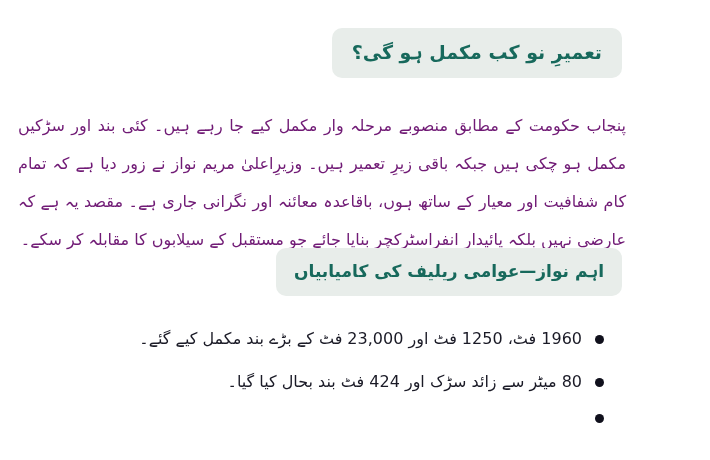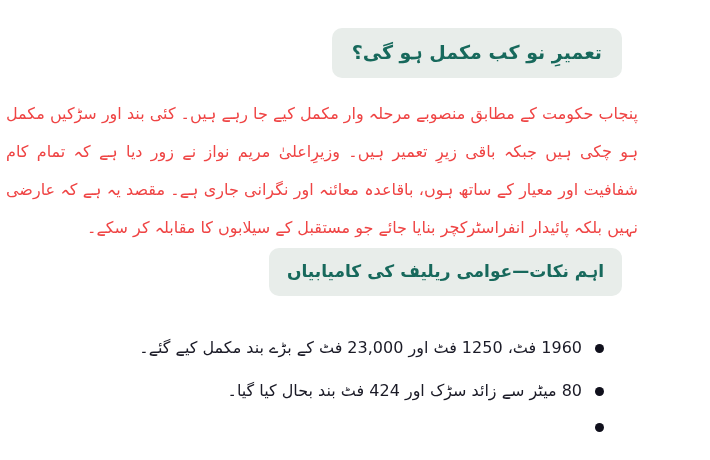--- a/index.html
+++ b/index.html
@@ -43,31 +43,31 @@
     right: 22px;
     font-size: 17px;
     line-height: 1;
     padding: 15px 18px 16px 18px;
   }
   .paragraph {
     position: absolute;
     top: 95px;
     left: 6px;
     right: 6px;
-    margin: 0;
+    margin: 12px;
     direction: rtl;
     text-align: justify;
     text-align-last: right;
     font-size: 16px;
     line-height: 38px;
-    color: #ef4444;
+    color: #701a75;
   }
   .bullets {
     position: absolute;
-    top: 337px;
+    top: 328px;
     right: 40px;
     left: 40px;
     margin: 0;
     padding: 0;
     list-style: none;
     direction: rtl;
   }
   .bullets li {
     display: flex;
     align-items: center;
@@ -92,21 +92,21 @@
 </style>
 </head>
 <body>
 
 <div class="page">
 
   <div class="badge badge-1">تعمیرِ نو کب مکمل ہو گی؟</div>
 
   <p class="paragraph">پنجاب حکومت کے مطابق منصوبے مرحلہ وار مکمل کیے جا رہے ہیں۔ کئی بند اور سڑکیں مکمل ہو چکی ہیں جبکہ باقی زیرِ تعمیر ہیں۔ وزیرِاعلیٰ مریم نواز نے زور دیا ہے کہ تمام کام شفافیت اور معیار کے ساتھ ہوں، باقاعدہ معائنہ اور نگرانی جاری ہے۔ مقصد یہ ہے کہ عارضی نہیں بلکہ پائیدار انفراسٹرکچر بنایا جائے جو مستقبل کے سیلابوں کا مقابلہ کر سکے۔</p>
 
-  <div class="badge badge-2">اہم نکات—عوامی ریلیف کی کامیابیاں</div>
+  <div class="badge badge-2">اہم نواز—عوامی ریلیف کی کامیابیاں</div>
 
   <ul class="bullets">
     <li>
       <span class="dot"></span>
       <span class="li-text">1960 فٹ، 1250 فٹ اور 23,000 فٹ کے بڑے بند مکمل کیے گئے۔</span>
     </li>
     <li>
       <span class="dot"></span>
       <span class="li-text">80 میٹر سے زائد سڑک اور 424 فٹ بند بحال کیا گیا۔</span>
     </li>

